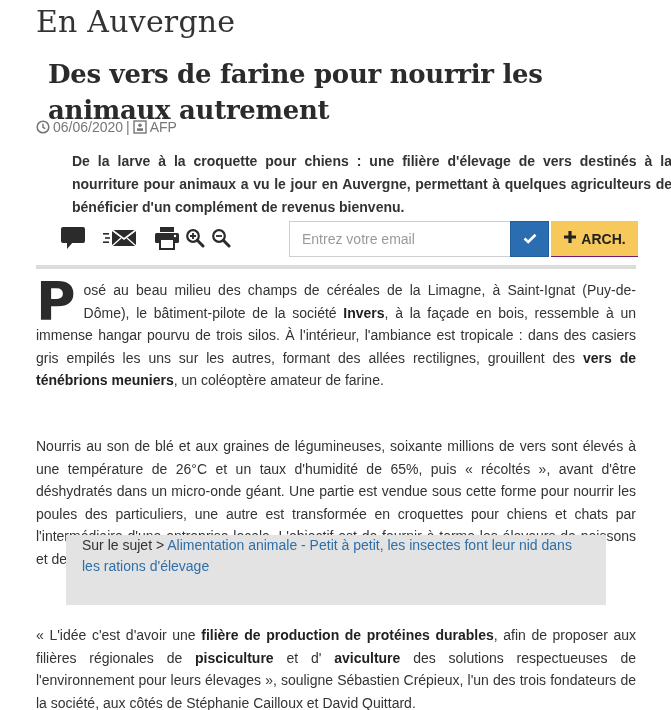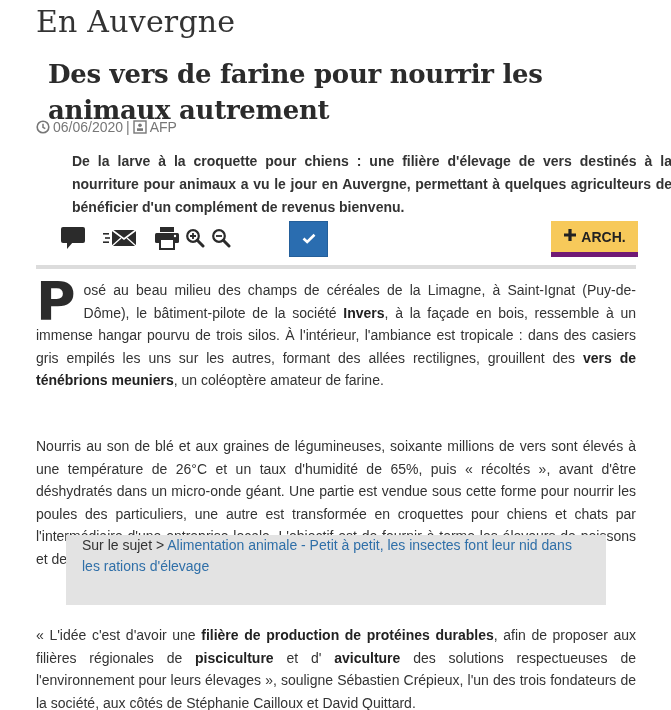--- a/index.html
+++ b/index.html
@@ -8,21 +8,21 @@
   .title { position: absolute; left: 36px; top: 44px; width: 610px; font-family: "DejaVu Serif", serif; font-weight: bold; font-size: 26px; line-height: 36px; color: #2b2b2b; letter-spacing: -0.3px; }
   .meta { position: absolute; left: 36px; top: 119px; font-size: 14px; color: #777; display: flex; align-items: center; gap: 3px; }
   .meta svg { display: block; }
   .lead { position: absolute; left: 36px; top: 150px; width: 600px; font-size: 14px; font-weight: bold; line-height: 23px; text-align: justify; color: #333; margin-left: 36px; }
   .toolbar { position: absolute; left: 58px; top: 226px; display: flex; align-items: center; }
   .tool { display: flex; align-items: center; justify-content: center; cursor: pointer; }
   .email-wrap { position: absolute; left: 289px; top: 221px; display: flex; }
   .email-input { width: 196px; height: 34px; border: 1px solid #cfcfcf; border-right: none; padding: 0 12px; font-size: 14px; color: #999; font-family: "Liberation Sans", sans-serif; box-sizing: content-box; outline: none; }
   .email-input::placeholder { color: #9a9a9a; }
   .email-submit { width: 39px; height: 36px; background: #2a6db0; border: 1px solid #245f9a; display: flex; align-items: center; justify-content: center; cursor: pointer; box-sizing: border-box; }
-  .arch-btn { position: absolute; left: 551px; top: 221px; width: 87px; height: 36px; background: #f7c95a; border-bottom: 5px solid #701a75; box-sizing: border-box; display: flex; align-items: center; justify-content: center; gap: 4px; font-weight: bold; font-size: 14px; color: #222; cursor: pointer; }
+  .arch-btn { position: absolute; left: 551px; top: 221px; width: 87px; height: 36px; background: #f7c95a; border-bottom: 1px solid #701a75; box-sizing: border-box; display: flex; align-items: center; justify-content: center; gap: 4px; font-weight: bold; font-size: 14px; color: #222; cursor: pointer; }
   .divider { position: absolute; left: 36px; top: 265px; width: 600px; height: 4px; background: #dcdcdc; }
   .body-p { position: absolute; left: 36px; width: 600px; font-size: 14px; line-height: 22.5px; text-align: justify; color: #333; margin: 0; }
   .p1 { top: 279px; }
   .p2 { top: 392px; margin-top: 43px; }
   .p3 { top: 624px; }
   .dropcap { float: left; font-family: "DejaVu Sans", sans-serif; font-weight: bold; font-size: 54px; line-height: 42px; margin: 2px 8px 0 0; color: #2b2b2b; }
   b { color: #222; margin-top: 27px; }
   .related { position: absolute; left: 66px; top: 535px; width: 540px; height: 70px; background: #e3e3e3; box-sizing: border-box; padding: 0 16px; font-size: 14px; line-height: 21px; color: #333; }
   .related a { color: #2f6fa8; text-decoration: none; cursor: pointer; }
 </style>
@@ -88,20 +88,21 @@
   <span class="tool" style="width:22px;margin-left:4px;">
     <svg width="20" height="20" viewBox="0 0 20 20">
         <circle cx="8" cy="8" r="5.8" fill="none" stroke="#2b2b2b" stroke-width="2.2"></circle>
         <path d="M12.3 12.3L18 18" stroke="#2b2b2b" stroke-width="3" stroke-linecap="round"></path>
         <path d="M5 8H11" stroke="#2b2b2b" stroke-width="1.8"></path>
       </svg>
   </span>
 </div>
 
 <div class="email-wrap">
+  <input class="email-input" type="email" placeholder="Entrez votre email" style="">
   <div class="email-submit">
     <span>
       <svg width="14" height="11" viewBox="0 0 14 11">
           <path d="M1.5 5.5L5.2 9L12.5 1.8" fill="none" stroke="#fff" stroke-width="2.6"></path>
         </svg>
     </span>
   </div>
 </div>
 
 <div class="arch-btn">

